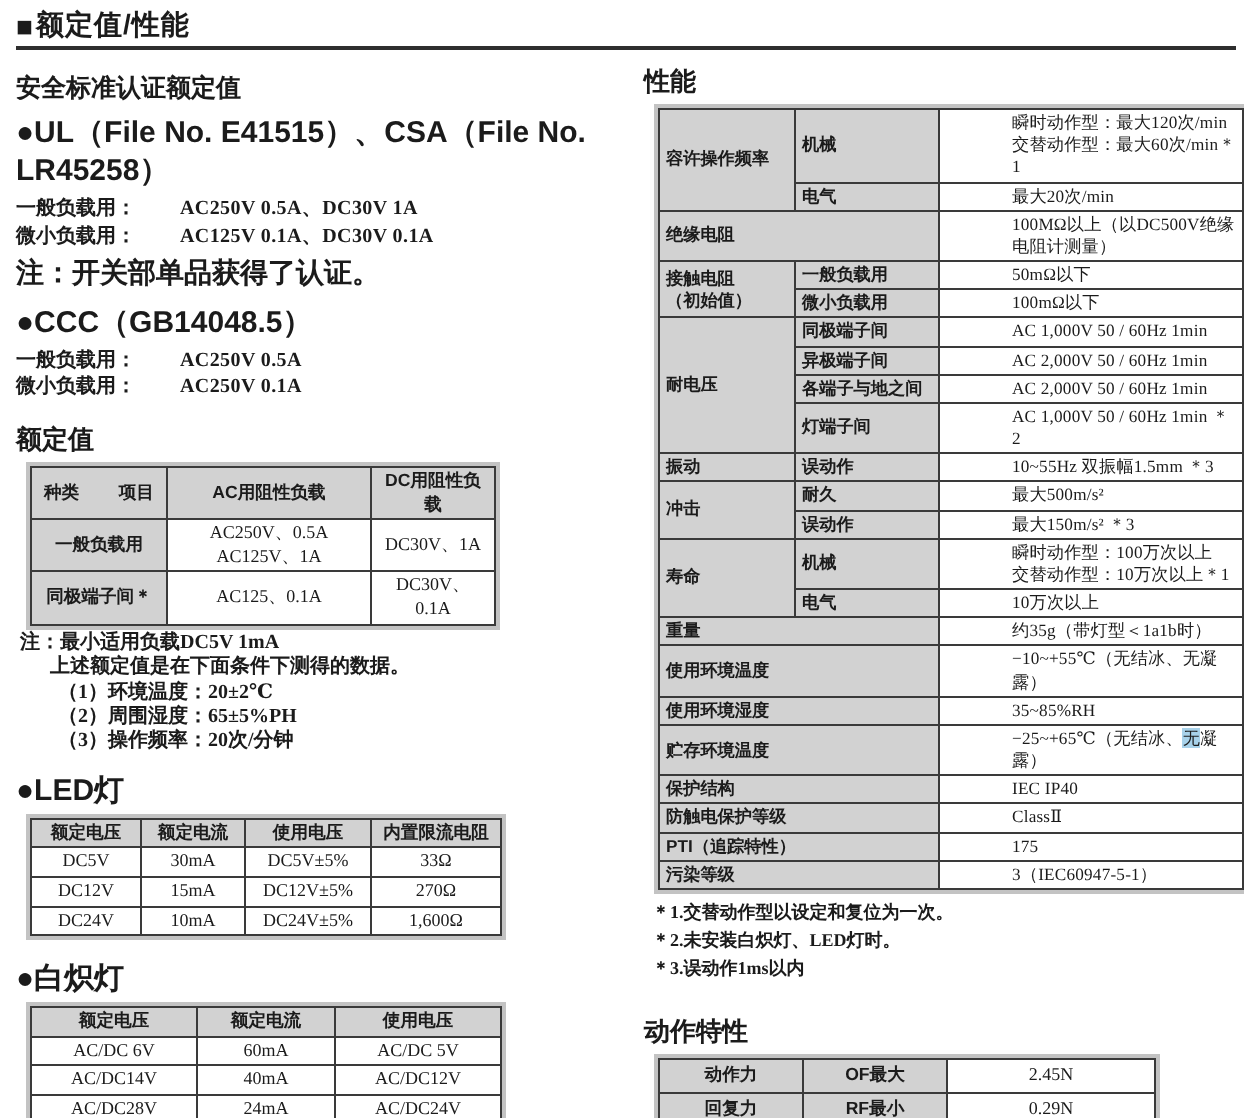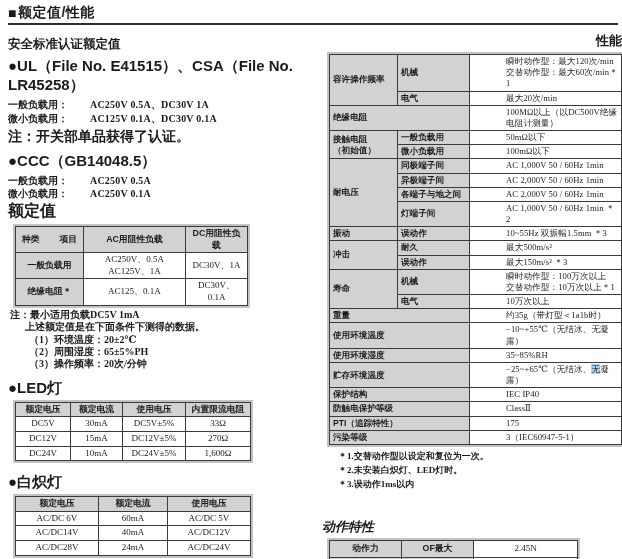--- a/index.html
+++ b/index.html
@@ -39,21 +39,21 @@
   .rnotes{font-size:10px;font-weight:bold;line-height:1.24;margin:3px 0 8px 2px;}
   .rnotes .ind1{margin-left:15px;}
   .rnotes .ind2{margin-left:19px;}
 
   
   .perf td{font-size:8.6px;text-align:left;padding:1px 3px;}
   .perf .gray{font-size:8.6px;}
   .perf .val{letter-spacing:.1px;padding-left:36px;}
   .hl{background:#a8d2ea;}
 
-  .fnotes{font-size:9px;font-weight:bold;line-height:1.55;margin:5px 0 0 16px;}
+  .fnotes{font-size:9px;font-weight:bold;line-height:1.55;margin:5px 0 0 4px;}
 
   
   .op td{height:14px;}
   .op .val{font-size:9px;font-family:Liberation Serif, serif;}
 </style>
 </head>
 <body>
 
 <div class="page">
 
@@ -83,21 +83,21 @@
       <div class="h-bullet">●CCC（GB14048.5）</div>
       <div class="kv">
         <span class="kv-label">一般负载用：</span>
         <span class="kv-val">AC250V 0.5A</span>
       </div>
       <div class="kv">
         <span class="kv-label">微小负载用：</span>
         <span class="kv-val">AC250V 0.1A</span>
       </div>
 
-      <div class="h-sec" style="font-size:16px;margin-top:0;">额定值</div>
+      <div class="h-sec" style="font-size:13px;margin-top:10px;">额定值</div>
 
       <table class="rating">
         <colgroup>
             <col style="width:68px">
             <col style="width:102px">
             <col style="width:62px">
           </colgroup>
         <tbody>
             <tr>
           <td class="gray">
@@ -109,21 +109,21 @@
           <td class="gray">AC用阻性负载</td>
           <td class="gray">DC用阻性负载</td>
         </tr>
         <tr>
           <td class="gray">一般负载用</td>
           <td class="pre">AC250V、0.5A
 AC125V、1A</td>
           <td>DC30V、1A</td>
         </tr>
         <tr>
-          <td class="gray">绝缘电阻＊</td>
+          <td class="gray">同极端子间＊</td>
           <td>AC125、0.1A</td>
           <td>DC30V、0.1A</td>
         </tr>
       </tbody>
         </table>
 
       <div class="rnotes">
         <div>注：最小适用负载DC5V 1mA</div>
         <div class="ind1">上述额定值是在下面条件下测得的数据。</div>
         <div class="ind2">（1）环境温度：20±2℃</div>
@@ -195,21 +195,21 @@
           <td>24mA</td>
           <td>AC/DC24V</td>
         </tr>
       </tbody>
         </table>
 
     </div>
 
     <div class="col-right">
 
-      <div class="h-sec" style="font-size:13px;margin-top:3px;text-align:right;">性能</div>
+      <div class="h-sec" style="font-size:13px;margin-top:3px;">性能</div>
 
       <table class="perf">
         <colgroup>
             <col style="width:68px">
             <col style="width:72px">
             <col style="width:152px">
           </colgroup>
         <tbody>
             <tr>
           <td class="gray" rowspan="2">容许操作频率</td>
@@ -310,21 +310,21 @@
         </tr>
       </tbody>
         </table>
 
       <div class="fnotes">
         <div>＊1.交替动作型以设定和复位为一次。</div>
         <div>＊2.未安装白炽灯、LED灯时。</div>
         <div>＊3.误动作1ms以内</div>
       </div>
 
-      <div class="h-sec" style="font-size:13px;margin-top:26px;font-style:italic;">动作特性</div>
+      <div class="h-sec" style="font-size:13px;margin-top:15px;">动作特性</div>
 
       <table class="op">
         <colgroup>
             <col style="width:72px">
             <col style="width:72px">
             <col style="width:104px">
           </colgroup>
         <tbody>
             <tr>
           <td class="gray">动作力</td>

